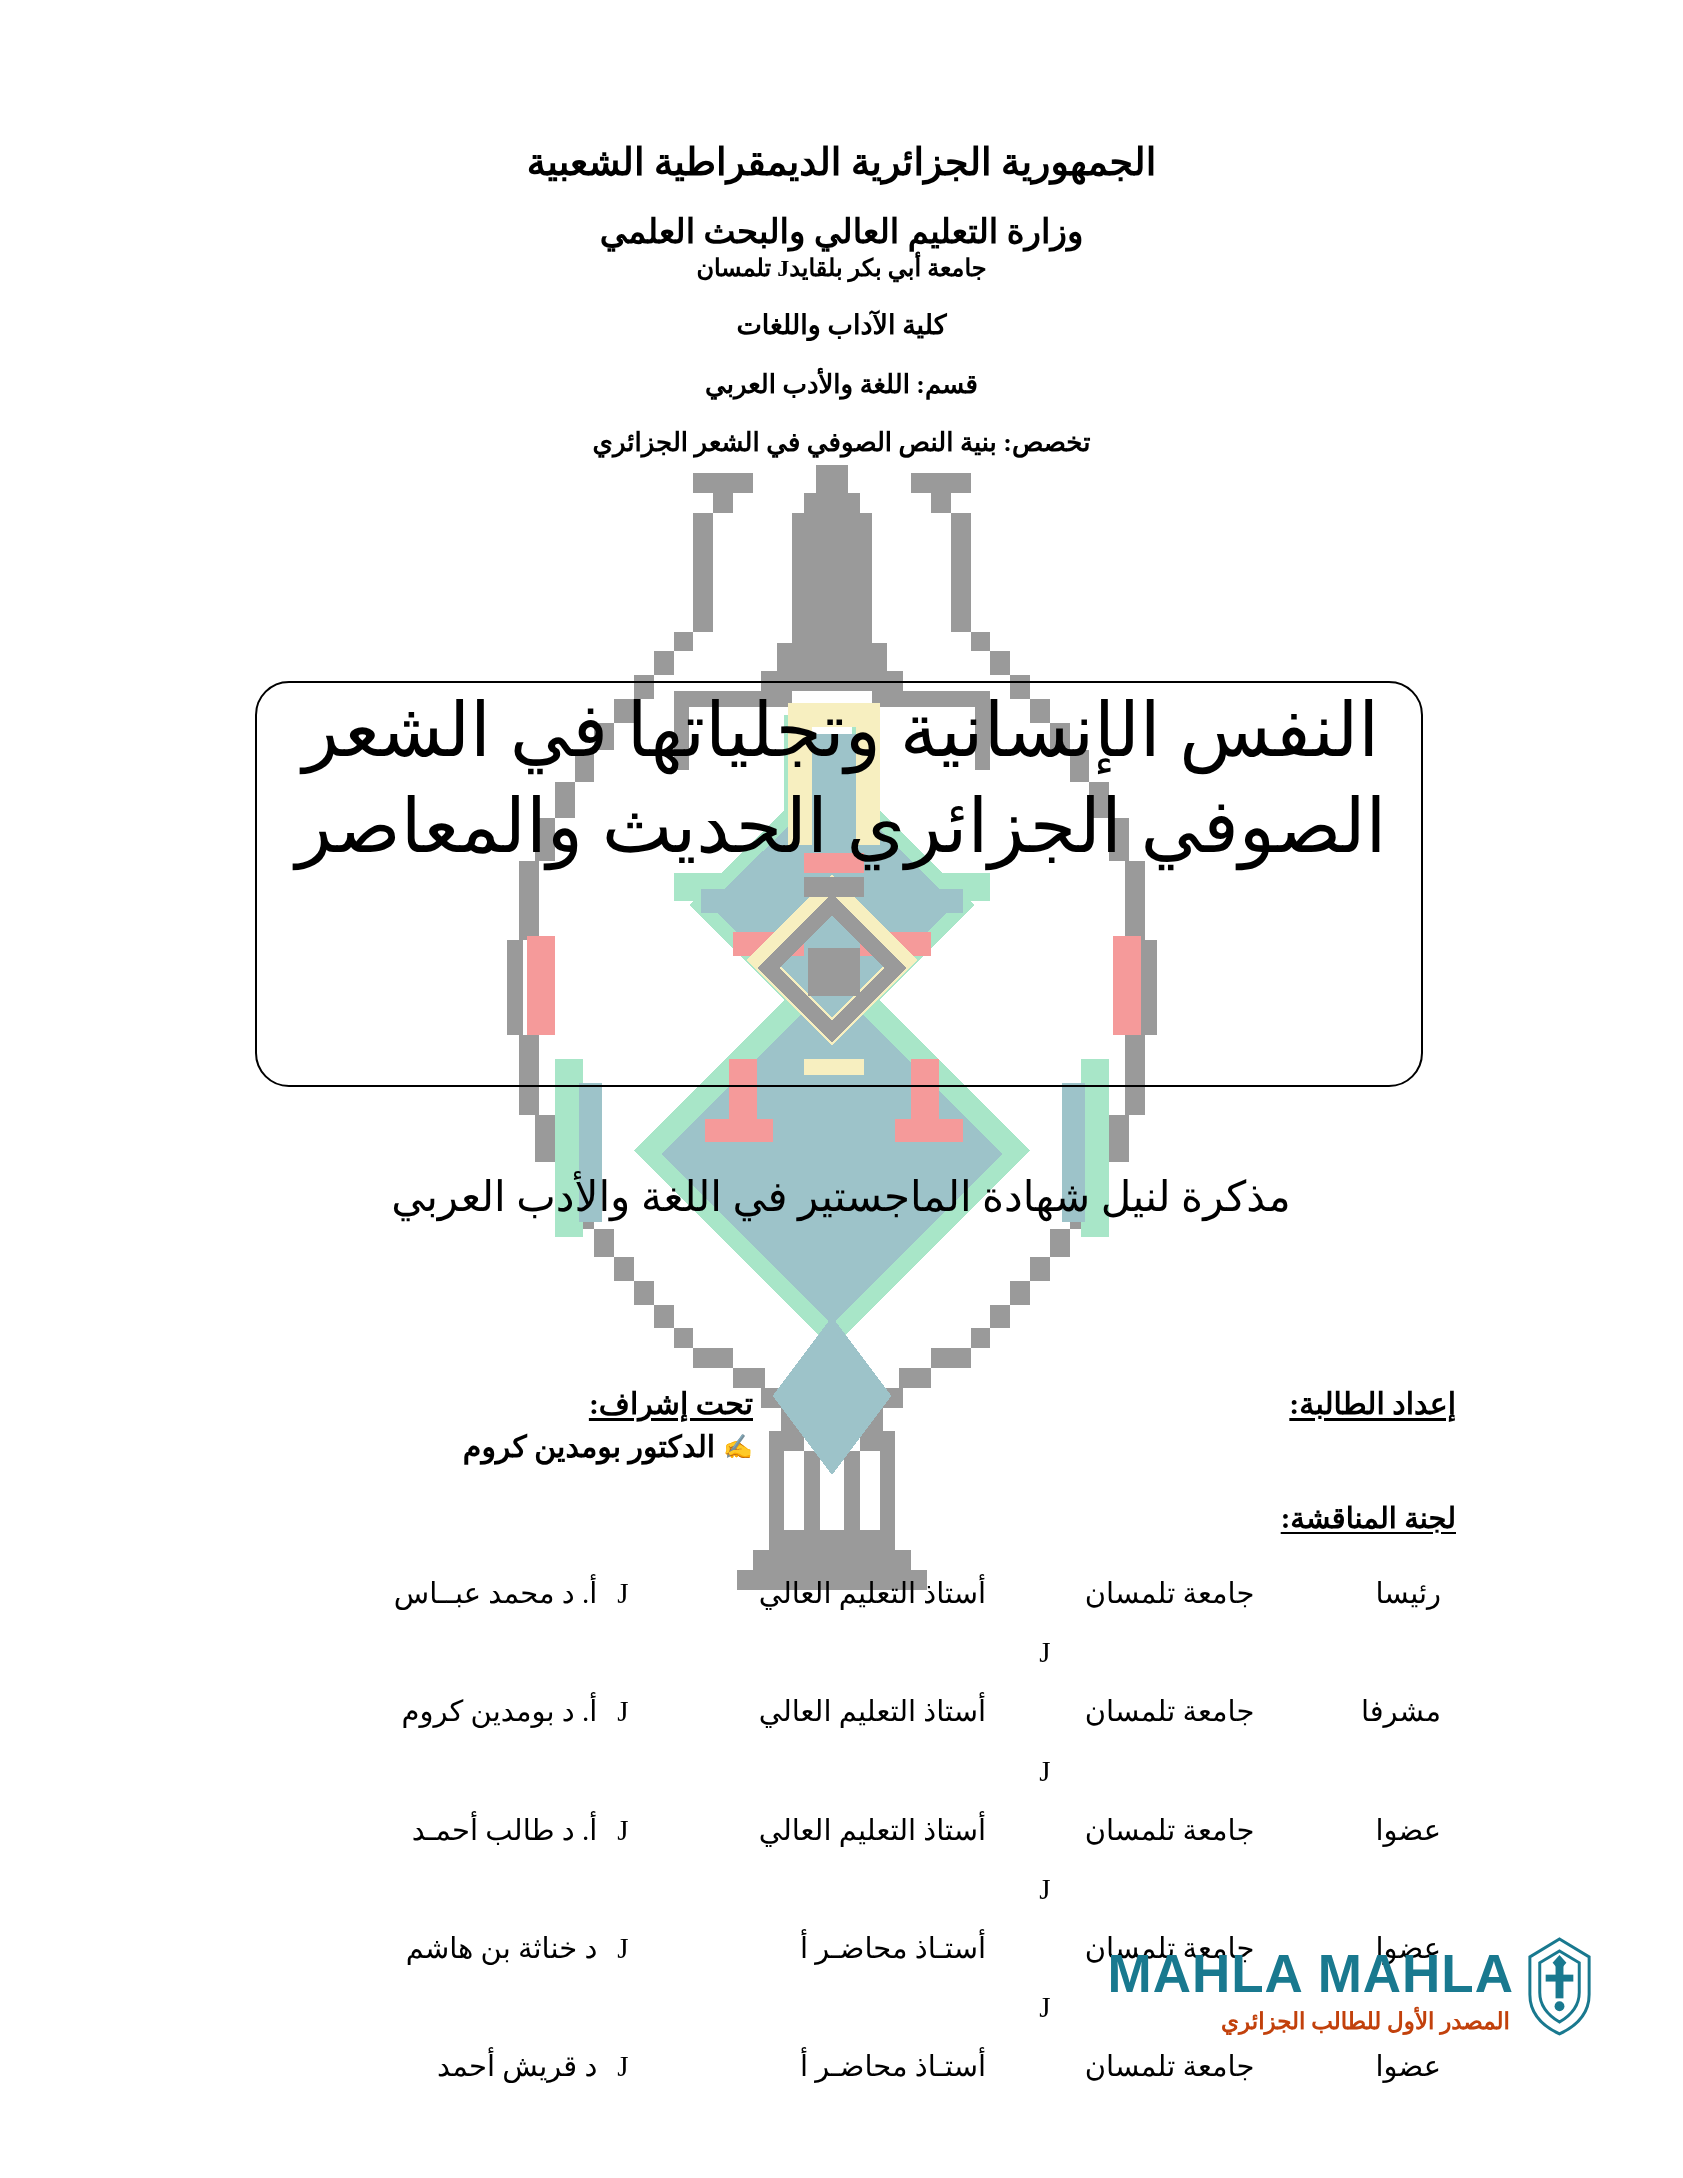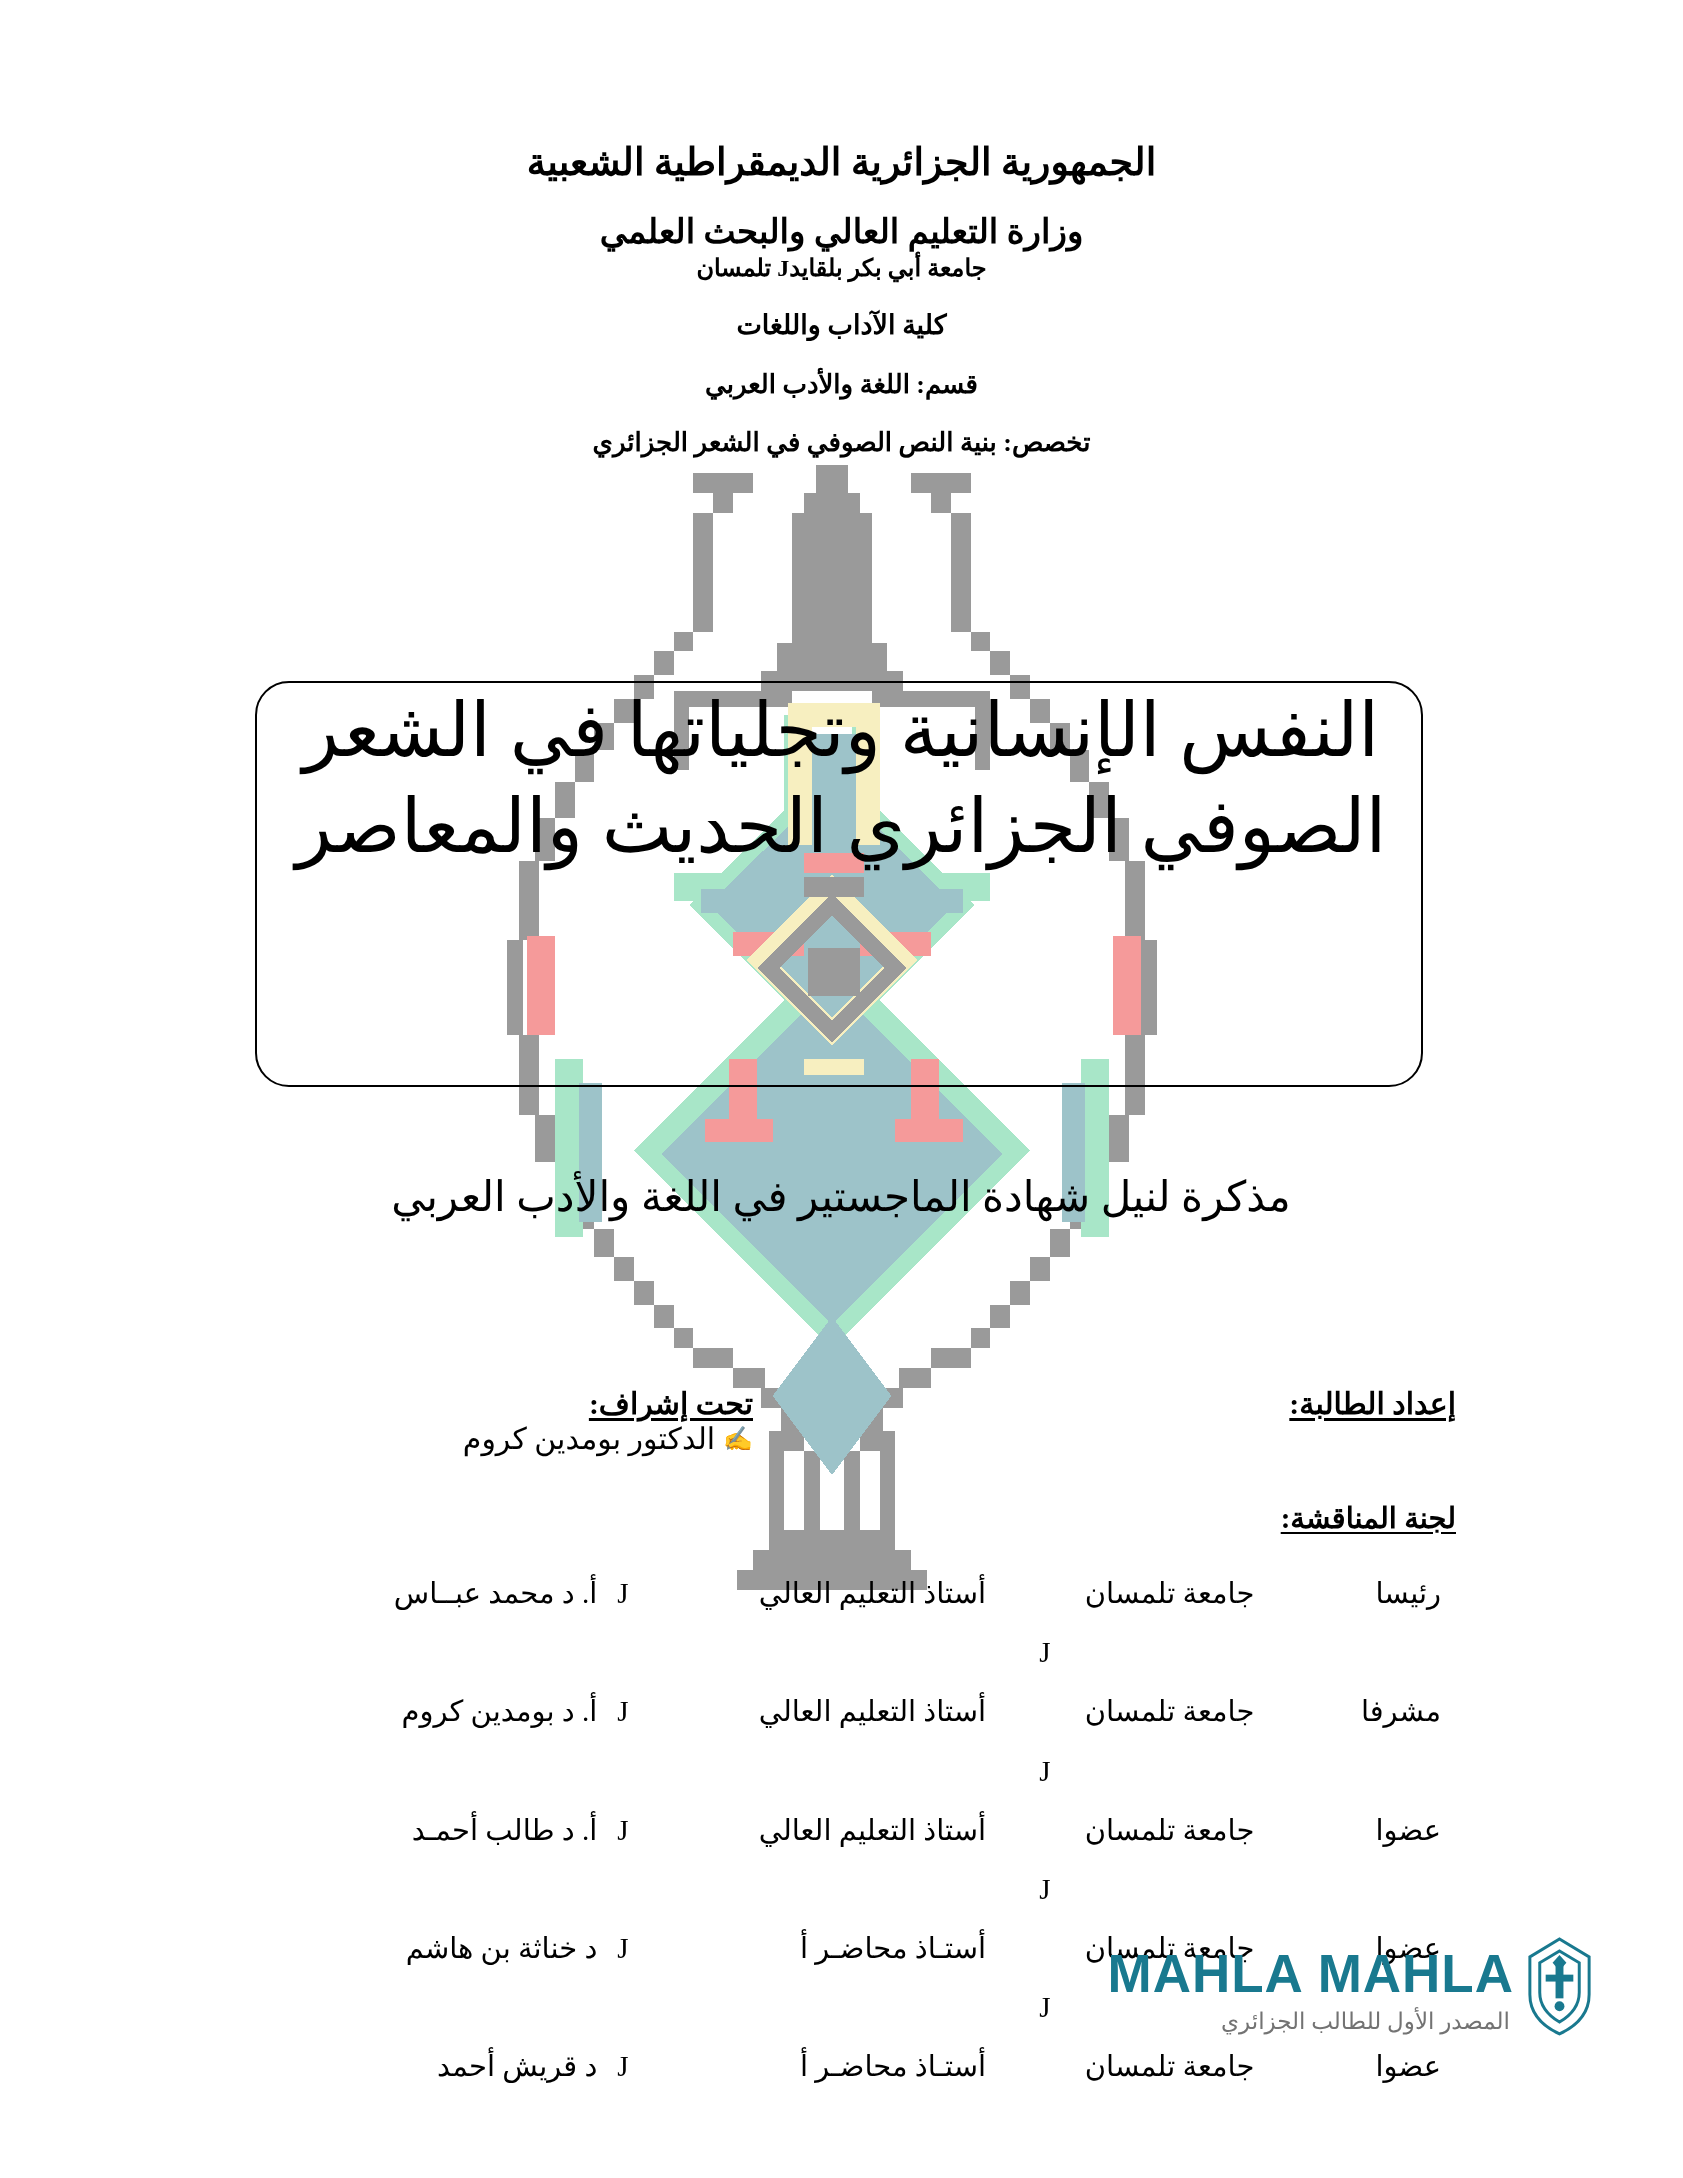--- a/index.html
+++ b/index.html
@@ -104,22 +104,22 @@
 
   .ulabel {
     font-size: 30px;
     font-weight: bold;
     text-decoration: underline;
     text-underline-offset: 4px;
     display: inline-block;
   }
   .pname {
     font-size: 30px;
-    font-weight: normal;
-    margin-top: 0;
+    font-weight: bold;
+    margin-top: 8px;
     white-space: nowrap;
   }
   .bullet {
     font-size: 24px;
     display: inline-block;
     transform: translateY(-2px);
     margin-left: 8px;
   }
 
   #jury-label-wrap {
@@ -183,22 +183,22 @@
     color: #19798f;
     font-family: "Liberation Sans", sans-serif;
     white-space: nowrap;
     direction: ltr;
   }
   #logo-tagline {
     position: absolute;
     right: 89px;
     top: 73px;
     font-size: 23px;
-    color: #737373;
-    font-weight: normal;
+    color: #c2410c;
+    font-weight: bold;
     white-space: nowrap;
   }
   #logo-mark {
     position: absolute;
     right: 0px;
     top: 0px;
     width: 79px;
     height: 103px;
   }
 </style>

